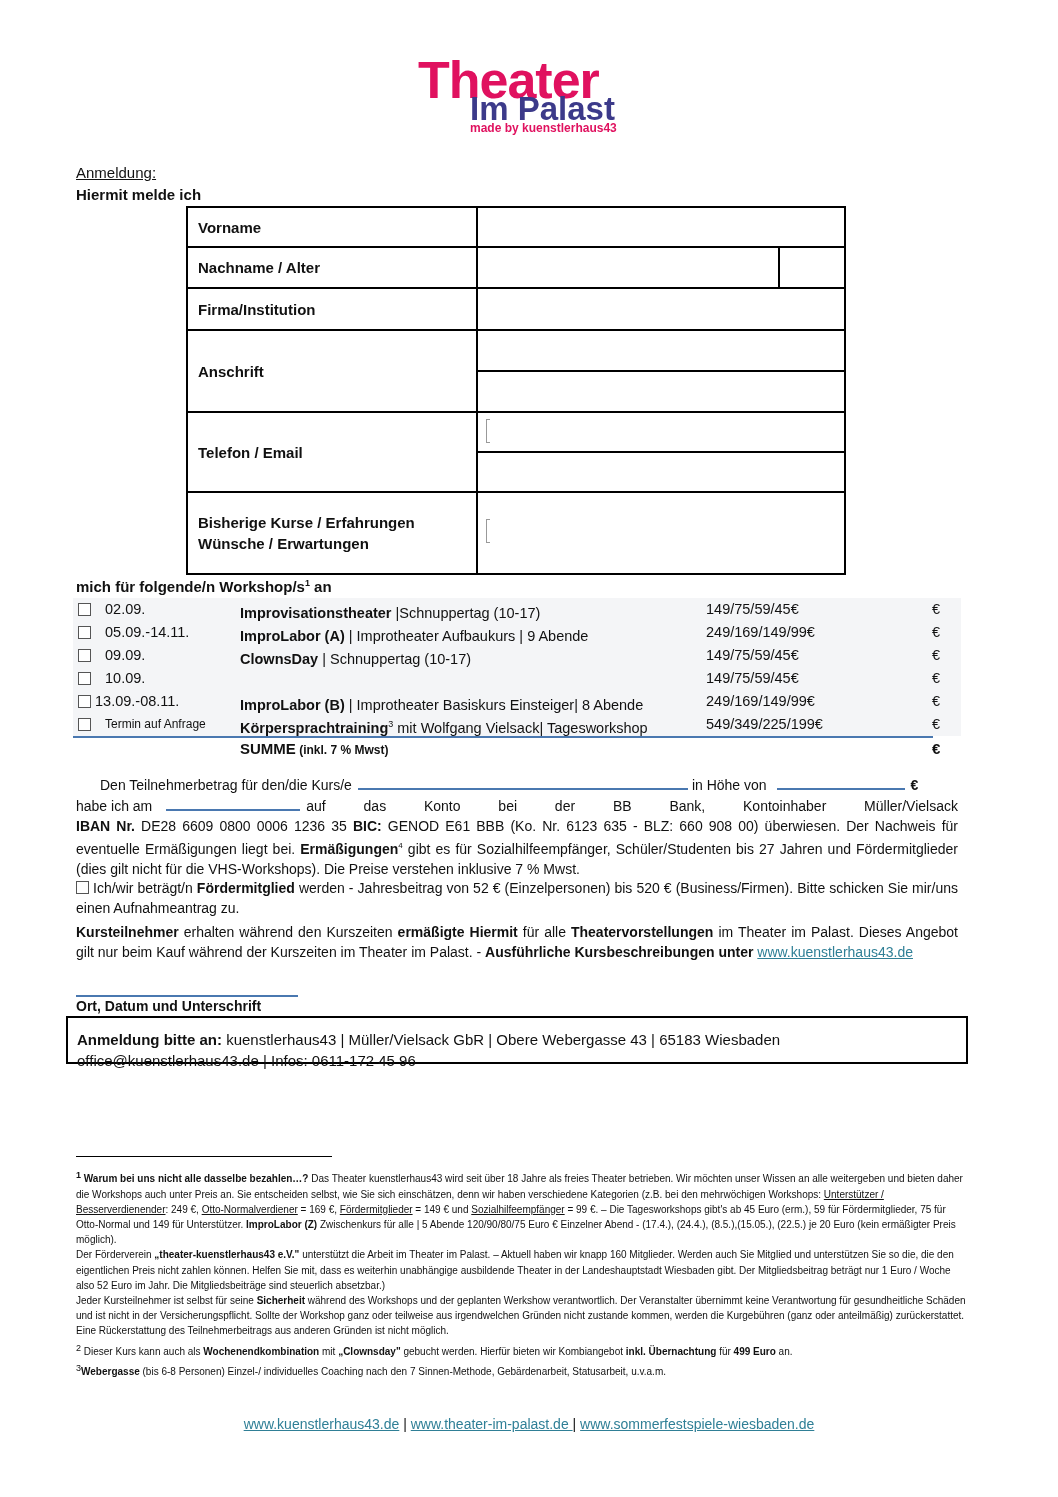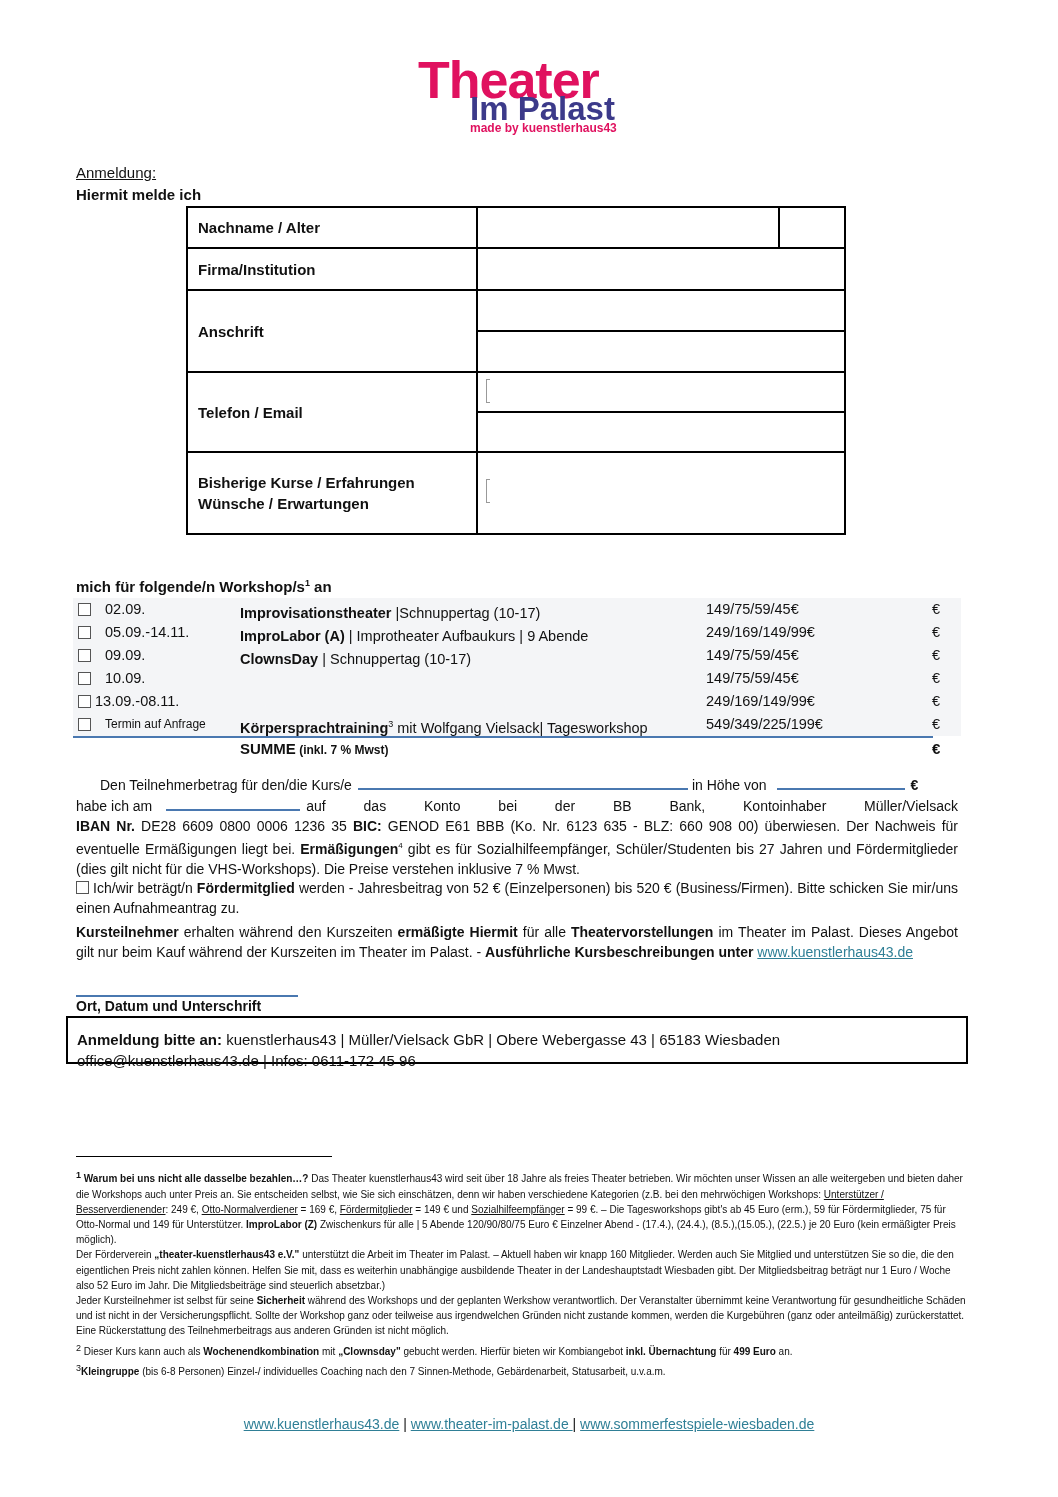--- a/index.html
+++ b/index.html
@@ -73,20 +73,26 @@
 <div class="abs logo">
   <span class="t1">Theater</span>
   <span class="t2">Im Palast</span>
   <span class="t3">made by kuenstlerhaus43</span>
 </div>
 
 <div class="abs h-anmeldung">Anmeldung:</div>
 <div class="abs h-hiermit">Hiermit melde ich</div>
 
 <div class="abs ptable">
+  <div class="prow" style="height:38px">
+    <div class="plabel">Vorname</div>
+    <div class="pvals">
+        <div class="pval"></div>
+      </div>
+  </div>
   <div class="prow" style="height:39px">
     <div class="plabel">Nachname / Alter</div>
     <div class="pvals">
         <div class="pval split">
       <div class="a"></div>
       <div class="b"></div>
     </div>
       </div>
   </div>
   <div class="prow" style="height:40px">
@@ -150,20 +156,21 @@
   </div>
   <div class="wrow">
     <span class="cb"></span>
     <span class="date">10.09.</span>
     <span class="price">149/75/59/45€</span>
     <span class="eur">€</span>
   </div>
   <div class="wrow">
     <span class="cb"></span>
     <span class="date" style="left:22px">13.09.-08.11.</span>
+    <span class="title"><b>ImproLabor (B)</b><sup></sup><span> | Improtheater Basiskurs Einsteiger| 8 Abende</span></span>
     <span class="price">249/169/149/99€</span>
     <span class="eur">€</span>
   </div>
   <div class="wrow">
     <span class="cb"></span>
     <span class="date small">Termin auf Anfrage</span>
     <span class="title"><b>Körpersprachtraining</b><sup>3</sup><span> mit Wolfgang Vielsack| Tagesworkshop</span></span>
     <span class="price">549/349/225/199€</span>
     <span class="eur">€</span>
   </div>
@@ -203,18 +210,18 @@
   <div><b>Anmeldung bitte an:</b><span> kuenstlerhaus43 | Müller/Vielsack GbR | Obere Webergasse 43 | 65183 Wiesbaden</span></div>
   <div>office@kuenstlerhaus43.de |  Infos: 0611-172 45 96</div>
 </div>
 
 <div class="abs fn-rule"></div>
 <div class="abs footnotes">
   <p><sup style="font-size:9px; font-weight:bold">1</sup> <b>Warum bei uns nicht alle dasselbe bezahlen…?</b><span> Das Theater kuenstlerhaus43 wird seit über 18 Jahre als freies Theater betrieben. Wir möchten unser Wissen an alle weitergeben und bieten daher die Workshops auch unter Preis an. Sie entscheiden selbst, wie Sie sich einschätzen, denn wir haben verschiedene Kategorien (z.B. bei den mehrwöchigen Workshops: </span><u>Unterstützer / Besserverdienender</u><span>: 249 €, </span><u>Otto-Normalverdiener</u><span> = 169 €, </span><u>Fördermitglieder</u><span> = 149 € und </span><u>Sozialhilfeempfänger</u><span> = 99 €. – Die Tagesworkshops gibt's ab 45 Euro (erm.), 59 für Fördermitglieder, 75 für Otto-Normal und 149 für Unterstützer. </span><b>ImproLabor (Z)</b><span> Zwischenkurs für alle | 5 Abende 120/90/80/75 Euro € Einzelner Abend - (17.4.), (24.4.), (8.5.),(15.05.), (22.5.) je 20 Euro (kein ermäßigter Preis möglich).</span></p>
   <p><span>Der Förderverein </span><b>„theater-kuenstlerhaus43 e.V."</b><span> unterstützt die Arbeit im Theater im Palast. – Aktuell haben wir knapp 160 Mitglieder. Werden auch Sie Mitglied und unterstützen Sie so die, die den eigentlichen Preis nicht zahlen können. Helfen Sie mit, dass es weiterhin unabhängige ausbildende Theater in der Landeshauptstadt Wiesbaden gibt. Der Mitgliedsbeitrag beträgt nur 1 Euro / Woche also 52 Euro im Jahr. Die Mitgliedsbeiträge sind steuerlich absetzbar.)</span></p>
   <p><span>Jeder Kursteilnehmer ist selbst für seine </span><b>Sicherheit</b><span> während des Workshops und der geplanten Werkshow verantwortlich. Der Veranstalter übernimmt keine Verantwortung für gesundheitliche Schäden und ist nicht in der Versicherungspflicht. Sollte der Workshop ganz oder teilweise aus irgendwelchen Gründen nicht zustande kommen, werden die Kurgebühren (ganz oder anteilmäßig) zurückerstattet. Eine Rückerstattung des Teilnehmerbeitrags aus anderen Gründen ist nicht möglich.</span></p>
   <p style="margin-top:2px"><sup style="font-size:9px">2</sup><span> Dieser Kurs kann auch als </span><b>Wochenendkombination</b><span> mit </span><b>„Clownsday"</b><span> gebucht werden. Hierfür bieten wir Kombiangebot </span><b>inkl. Übernachtung</b><span> für </span><b>499 Euro</b><span> an.</span></p>
-  <p style="margin-top:2px"><sup style="font-size:9px">3</sup><b>Kleingruppe</b><span> (bis 6-8 Personen) Einzel-/ individuelles Coaching nach den 7 Sinnen-Methode, Gebärdenarbeit, Statusarbeit, u.v.a.m.</span></p>
+  <p style="margin-top:2px"><sup style="font-size:9px">3</sup><b>Webergasse</b><span> (bis 6-8 Personen) Einzel-/ individuelles Coaching nach den 7 Sinnen-Methode, Gebärdenarbeit, Statusarbeit, u.v.a.m.</span></p>
 </div>
 
 <div class="abs bottom-links">
   <span class="link">www.kuenstlerhaus43.de</span><span> | </span><span class="link">www.theater-im-palast.de </span><span> | </span><span class="link">www.sommerfestspiele-wiesbaden.de</span>
 </div>
 
 </body></html>

